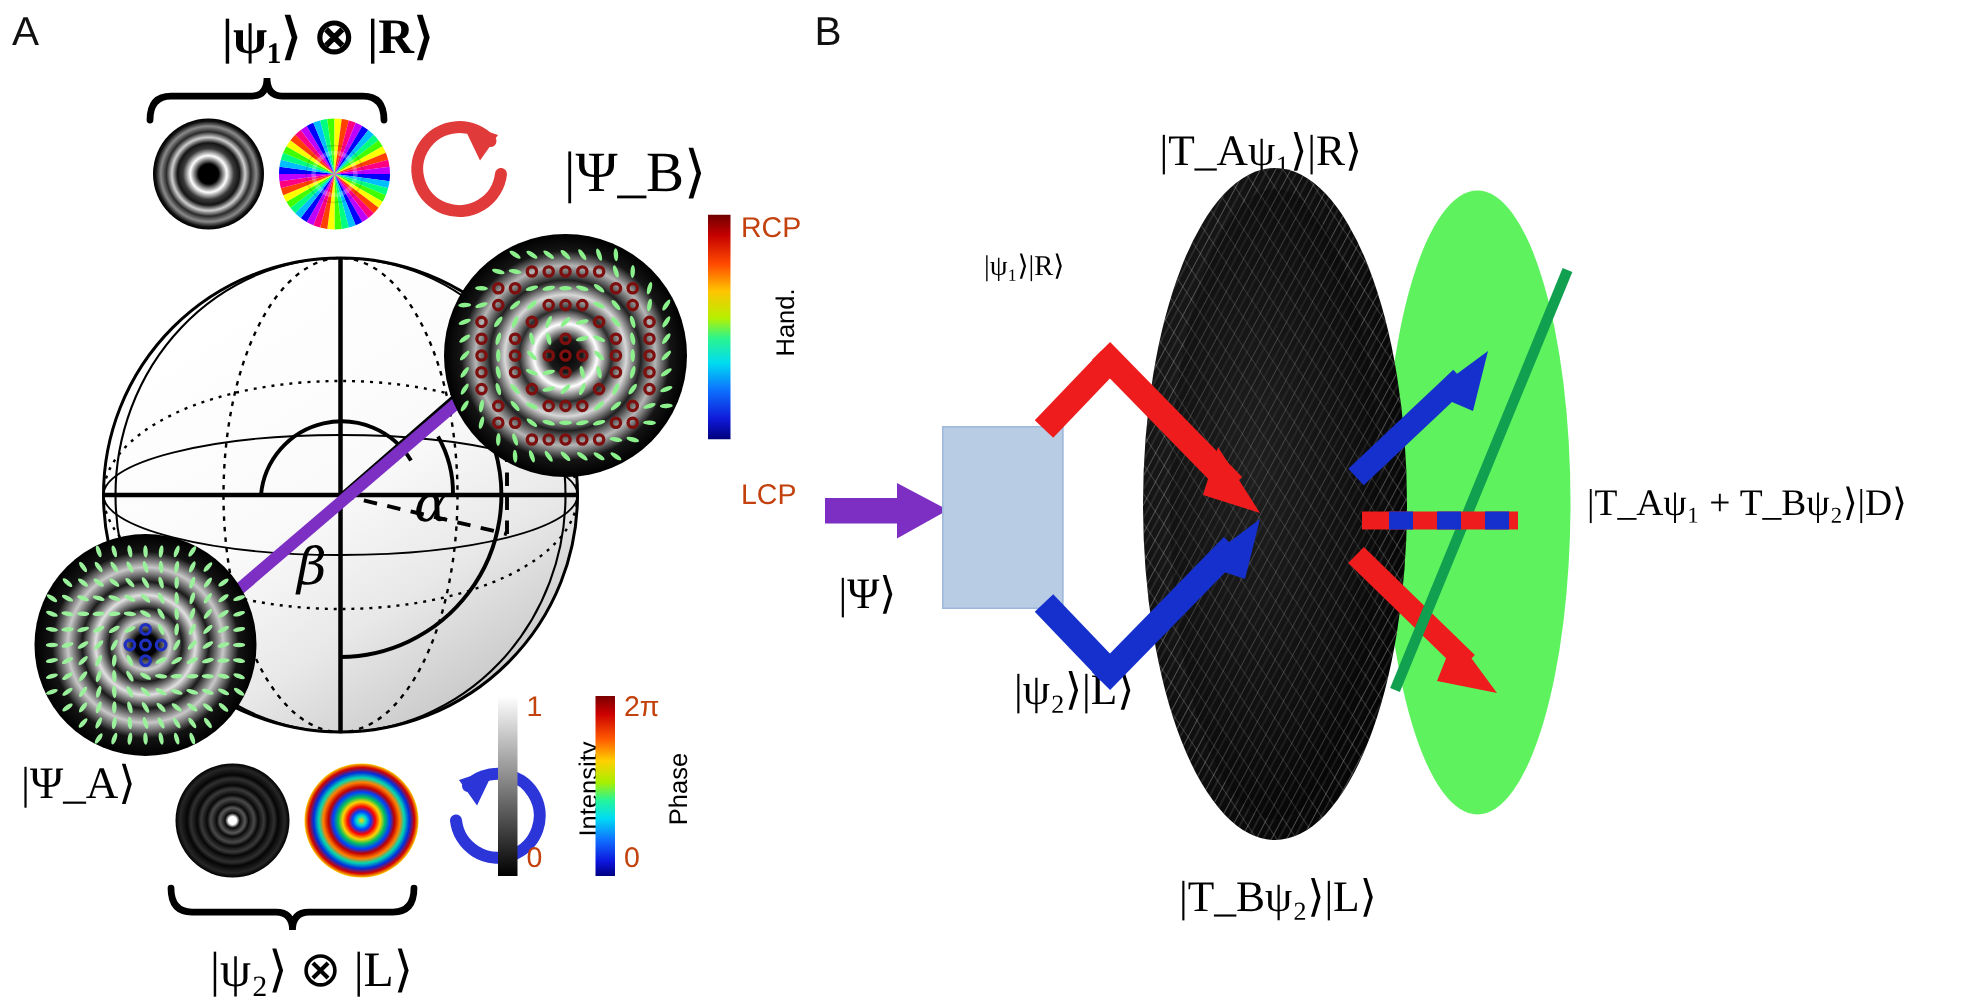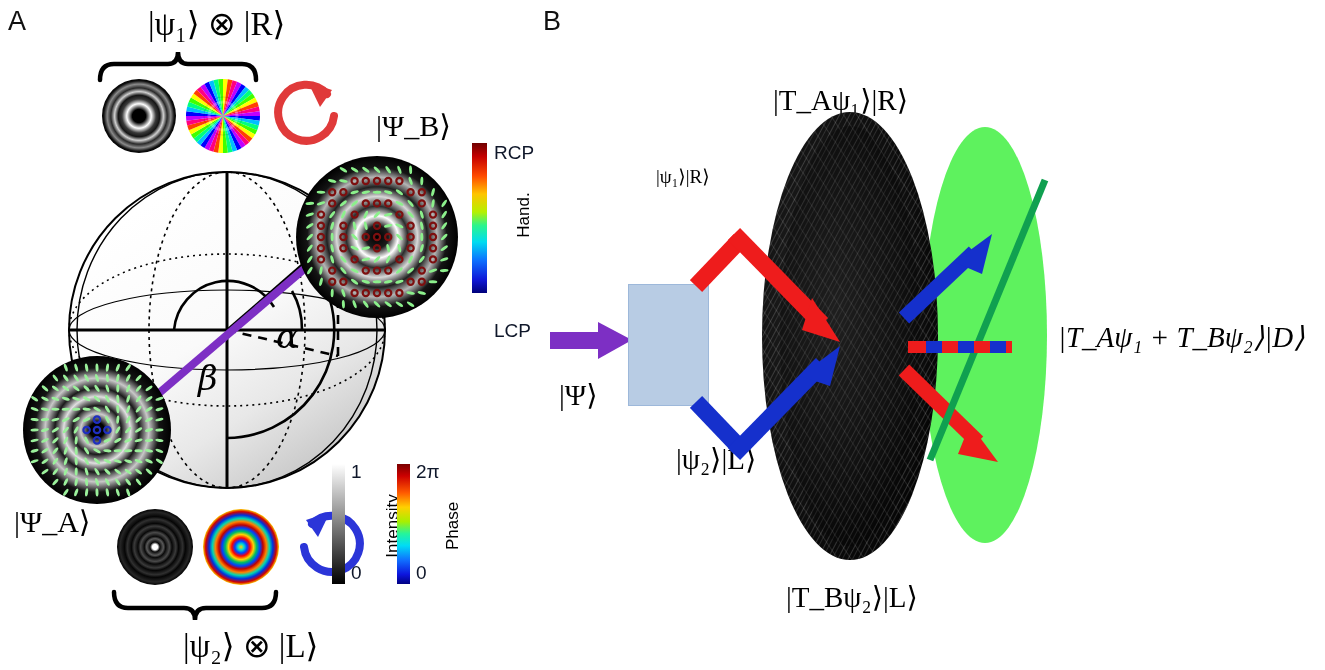--- a/index.html
+++ b/index.html
@@ -2,32 +2,32 @@
 <html><head>
 <meta charset="utf-8">
 <style>
   html,body{margin:0;padding:0;background:#ffffff;}
   body{width:1325px;height:670px;position:relative;overflow:hidden;
        font-family:"Liberation Serif",serif;color:#000;}
   .fig{position:absolute;left:0;top:0;width:1325px;height:670px;}
   .abs{position:absolute;}
   .panel-label{font-family:"Liberation Sans",sans-serif;font-size:27px;color:#111;}
   .cb-label{font-family:"Liberation Sans",sans-serif;font-size:17px;color:#000;}
-  .cb-tick{font-family:"Liberation Sans",sans-serif;font-size:19px;color:#0f172a;}
+  .cb-tick{font-family:"Liberation Sans",sans-serif;font-size:19px;color:#c2410c;}
   .rot{transform:rotate(-90deg);transform-origin:center center;white-space:nowrap;}
   .greek{font-family:"DejaVu Serif",serif;font-style:italic;font-size:34px;}
 </style>
 </head>
 <body>
 
 <div class="fig">
 
   <div class="abs panel-label" style="left:8px;top:6px;">A</div>
 
-  <div class="abs" style="left:148px;top:4px;font-size:33px;">|ψ₁⟩ ⊗ |R⟩</div>
+  <div class="abs" style="left:148px;top:4px;font-size:33px;font-weight:bold;">|ψ₁⟩ ⊗ |R⟩</div>
 
   <svg class="abs" style="left:96px;top:44px;" width="170" height="40">
     <path d="M4,36 Q4,20 18,20 L72,20 Q82,20 82,8 Q82,20 92,20 L146,20 Q160,20 160,36" fill="none" stroke="#000" stroke-width="4.5" stroke-linecap="round"></path>
   </svg>
 
   <svg class="abs" style="left:101px;top:78px;" width="76" height="76">
     <defs>
       <radialGradient id="donutA" cx="50%" cy="50%" r="50%">
         <stop offset="0%" stop-color="#000"></stop>
         <stop offset="18%" stop-color="#000"></stop>
@@ -107,21 +107,21 @@
 
       <circle cx="38" cy="38" r="19" fill="none" stroke="#00000022" stroke-width="1"></circle>
     </g>
   </svg>
 
   <svg class="abs" style="left:272px;top:76px;" width="74" height="80">
     <path d="M55,18 A28,28 0 1,0 62,40" fill="none" stroke="#e03a3a" stroke-width="8" stroke-linecap="round"></path>
     <path d="M36,6 L60,14 L48,31 Z" fill="#e03a3a"></path>
   </svg>
 
-  <div class="abs" style="left:376px;top:108px;font-size:30px;">|Ψ_B⟩</div>
+  <div class="abs" style="left:376px;top:92px;font-size:38px;">|Ψ_B⟩</div>
 
   <svg class="abs" style="left:56px;top:160px;" width="342" height="340">
     <defs>
       <linearGradient id="sphShade" x1="25%" y1="10%" x2="80%" y2="95%">
         <stop offset="0%" stop-color="#ffffff"></stop>
         <stop offset="45%" stop-color="#fafafa"></stop>
         <stop offset="72%" stop-color="#e8e8e8"></stop>
         <stop offset="100%" stop-color="#c6c6c6"></stop>
       </linearGradient>
     </defs>
@@ -558,21 +558,21 @@
 
   <svg class="abs" style="left:292px;top:506px;" width="74" height="80">
     <path d="M20,18 A28,28 0 1,1 12,41" fill="none" stroke="#2b35d8" stroke-width="8" stroke-linecap="round"></path>
     <path d="M38,6 L14,14 L26,31 Z" fill="#2b35d8"></path>
   </svg>
 
   <svg class="abs" style="left:110px;top:588px;" width="176" height="40">
     <path d="M4,4 Q4,20 18,20 L74,20 Q85,20 85,32 Q85,20 96,20 L152,20 Q166,20 166,4" fill="none" stroke="#000" stroke-width="4.5" stroke-linecap="round"></path>
   </svg>
 
-  <div class="abs" style="left:140px;top:626px;font-size:33px;margin-left:43px;">|ψ₂⟩ ⊗ |L⟩</div>
+  <div class="abs" style="left:140px;top:626px;font-size:33px;">|ψ₂⟩ ⊗ |L⟩</div>
 
   <svg class="abs" style="left:330px;top:464px;" width="18" height="120">
     <defs>
       <linearGradient id="intGrad" x1="0" y1="0" x2="0" y2="1">
         <stop offset="0%" stop-color="#ffffff"></stop>
         <stop offset="100%" stop-color="#000000"></stop>
       </linearGradient>
     </defs>
     <rect x="2" y="0" width="13" height="120" fill="url(#intGrad)"></rect>
   </svg>
@@ -600,21 +600,21 @@
   <div class="abs cb-tick" style="left:416px;top:461px;">2π</div>
   <div class="abs cb-tick" style="left:416px;top:562px;">0</div>
   <div class="abs cb-label rot" style="left:391px;top:516px;width:80px;text-align:center;margin-left:22px;">Phase</div>
 
   <div class="abs panel-label" style="left:543px;top:6px;">B</div>
 
   <div class="abs" style="left:773px;top:83px;font-size:29px;text-align:right;">|T_Aψ₁⟩|R⟩</div>
   <div class="abs" style="left:656px;top:165px;font-size:19px;">|ψ₁⟩|R⟩</div>
   <div class="abs" style="left:676px;top:442px;font-size:29px;">|ψ₂⟩|L⟩</div>
   <div class="abs" style="left:786px;top:580px;font-size:29px;">|T_Bψ₂⟩|L⟩</div>
-  <div class="abs" style="left:1058px;top:320px;font-size:29px;font-style:italic;">|T_Aψ₁ + T_Bψ₂⟩|D⟩</div>
+  <div class="abs" style="left:1058px;top:320px;font-size:25px;">|T_Aψ₁ + T_Bψ₂⟩|D⟩</div>
 
   <svg class="abs" style="left:905px;top:125px;" width="160" height="420">
     <ellipse cx="80" cy="210" rx="62" ry="208" fill="#5ef25e"></ellipse>
   </svg>
 
   <svg class="abs" style="left:760px;top:110px;" width="180" height="452">
     <defs>
       <radialGradient id="msShade" cx="42%" cy="45%" r="65%">
         <stop offset="0%" stop-color="#2a2a2a"></stop>
         <stop offset="60%" stop-color="#151515"></stop>

